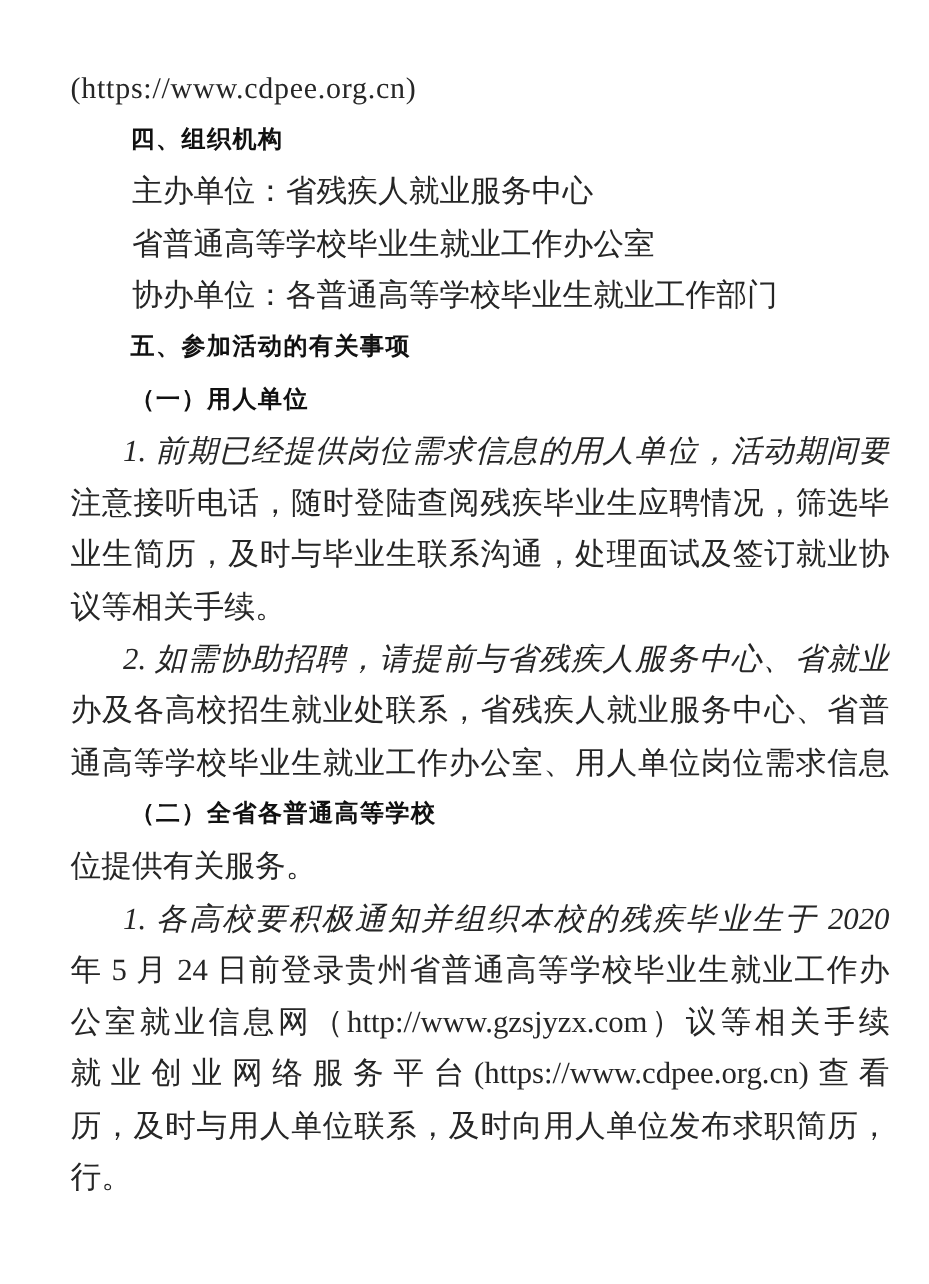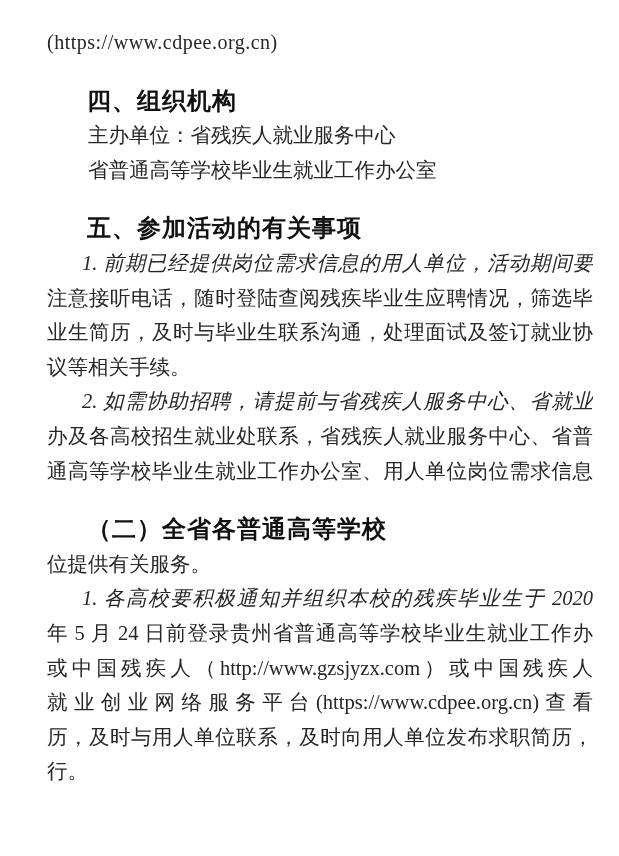--- a/index.html
+++ b/index.html
@@ -6,39 +6,38 @@
   html, body { width: 619px; height: 856px; }
   body {
     background: #ffffff;
     font-family: "Liberation Serif", serif;
     color: #262626;
     overflow: hidden;
   }
   .page {
     width: 619px;
     height: 856px;
-    padding: 25px 26px 0 47px;
+    padding: 42px 26px 0 47px;
     background: #ffffff;
   }
   .line {
     height: 34.6px;
     line-height: 34.6px;
     font-size: 20.5px;
     white-space: nowrap;
     overflow: hidden;
   }
   
   .h {
     font-family: "Liberation Sans", sans-serif;
     font-weight: bold;
     color: #111111;
     padding-left: 40px;
     letter-spacing: 1px;
-    font-size: 24px;
-    margin-top: 24px;
+    font-size: 16px;
   }
   
   .org { padding-left: 41px; }
   
   .j {
     white-space: normal;
     text-align: justify;
     text-align-last: justify;
   }
   
@@ -58,36 +57,38 @@
 <body>
 
 <div class="page">
 
   <div class="line url">(https://www.cdpee.org.cn)</div>
 
   <div class="line h">四、组织机构</div>
 
   <div class="line org">主办单位：省残疾人就业服务中心</div>
   <div class="line org">省普通高等学校毕业生就业工作办公室</div>
+  <div class="line org">协办单位：各普通高等学校毕业生就业工作部门</div>
 
   <div class="line h">五、参加活动的有关事项</div>
 
+  <div class="line h">（一）用人单位</div>
 
   <div class="line j p1">1. 前期已经提供岗位需求信息的用人单位，活动期间要</div>
   <div class="line j">注意接听电话，随时登陆查阅残疾毕业生应聘情况，筛选毕</div>
   <div class="line j">业生简历，及时与毕业生联系沟通，处理面试及签订就业协</div>
   <div class="line pend">议等相关手续。</div>
 
   <div class="line j p1">2. 如需协助招聘，请提前与省残疾人服务中心、省就业</div>
   <div class="line j">办及各高校招生就业处联系，省残疾人就业服务中心、省普</div>
   <div class="line j">通高等学校毕业生就业工作办公室、用人单位岗位需求信息</div>
   <div class="line h">（二）全省各普通高等学校</div>
 
   <div class="line pend">位提供有关服务。</div>
 
   <div class="line j p1">1. 各高校要积极通知并组织本校的残疾毕业生于 2020</div>
   <div class="line j">年 5 月 24 日前登录贵州省普通高等学校毕业生就业工作办</div>
-  <div class="line j">或中国残疾人（http://www.gzsjyzx.com）或中国残疾人</div>
+  <div class="line j">公室就业信息网（http://www.gzsjyzx.com）议等相关手续</div>
   <div class="line j">就业创业网络服务平台(https://www.cdpee.org.cn)查看</div>
   <div class="line j">历，及时与用人单位联系，及时向用人单位发布求职简历，</div>
   <div class="line pend">行。</div>
 
 </div>
 
 </body></html>

